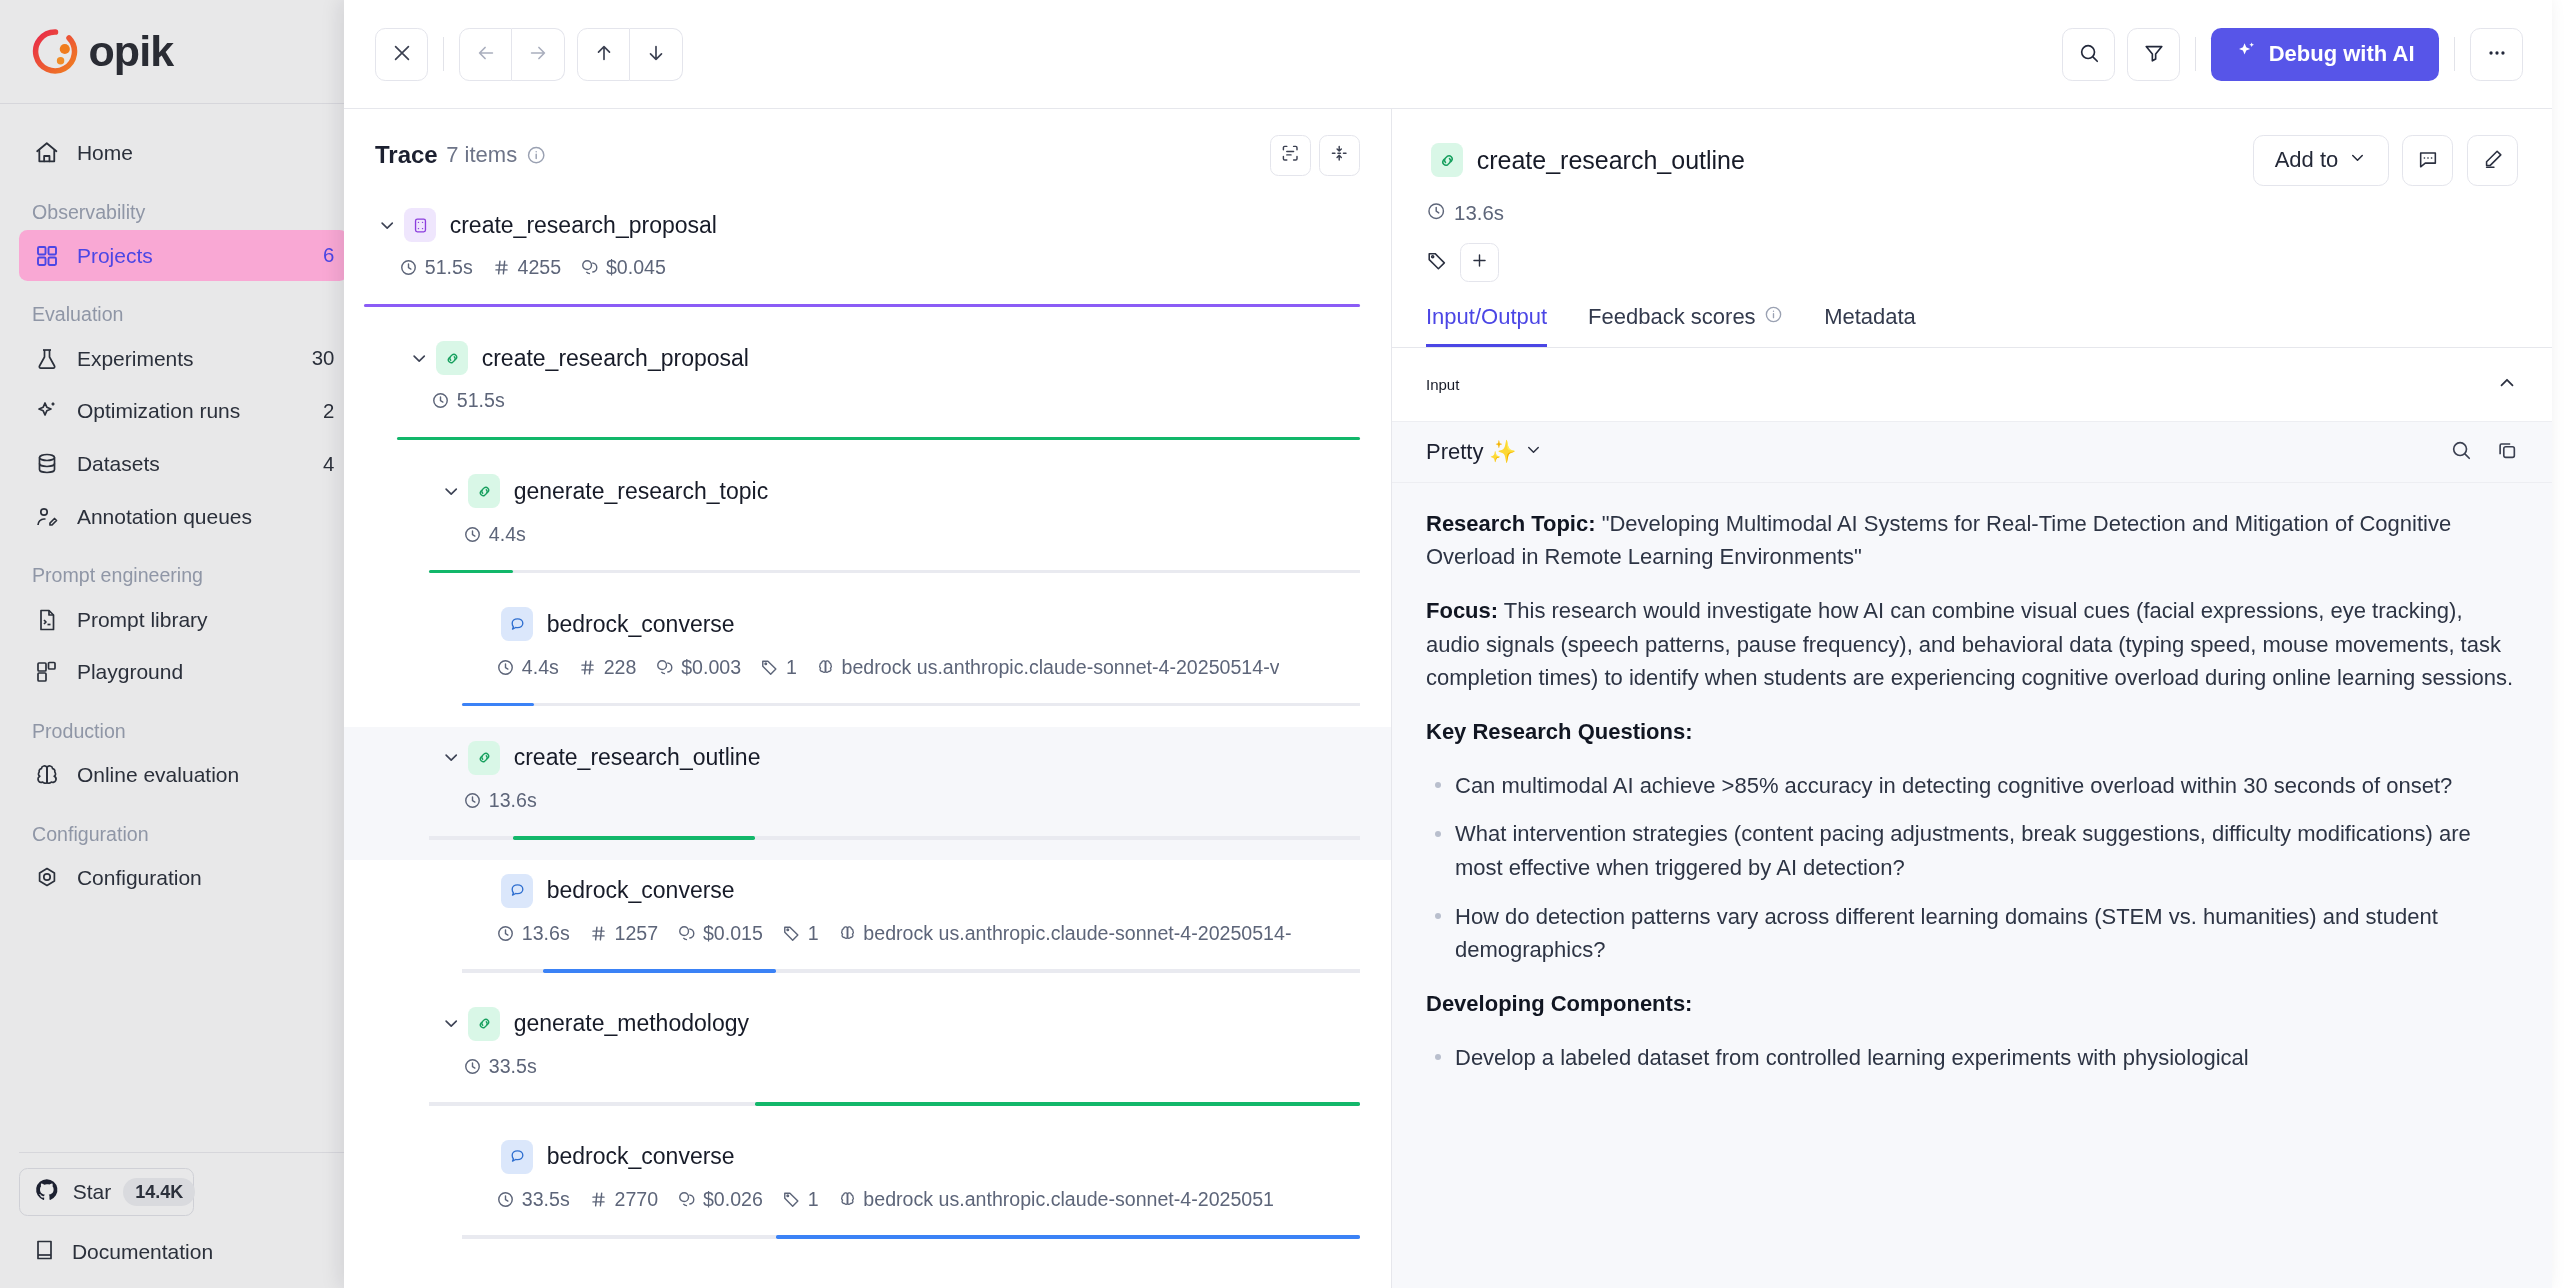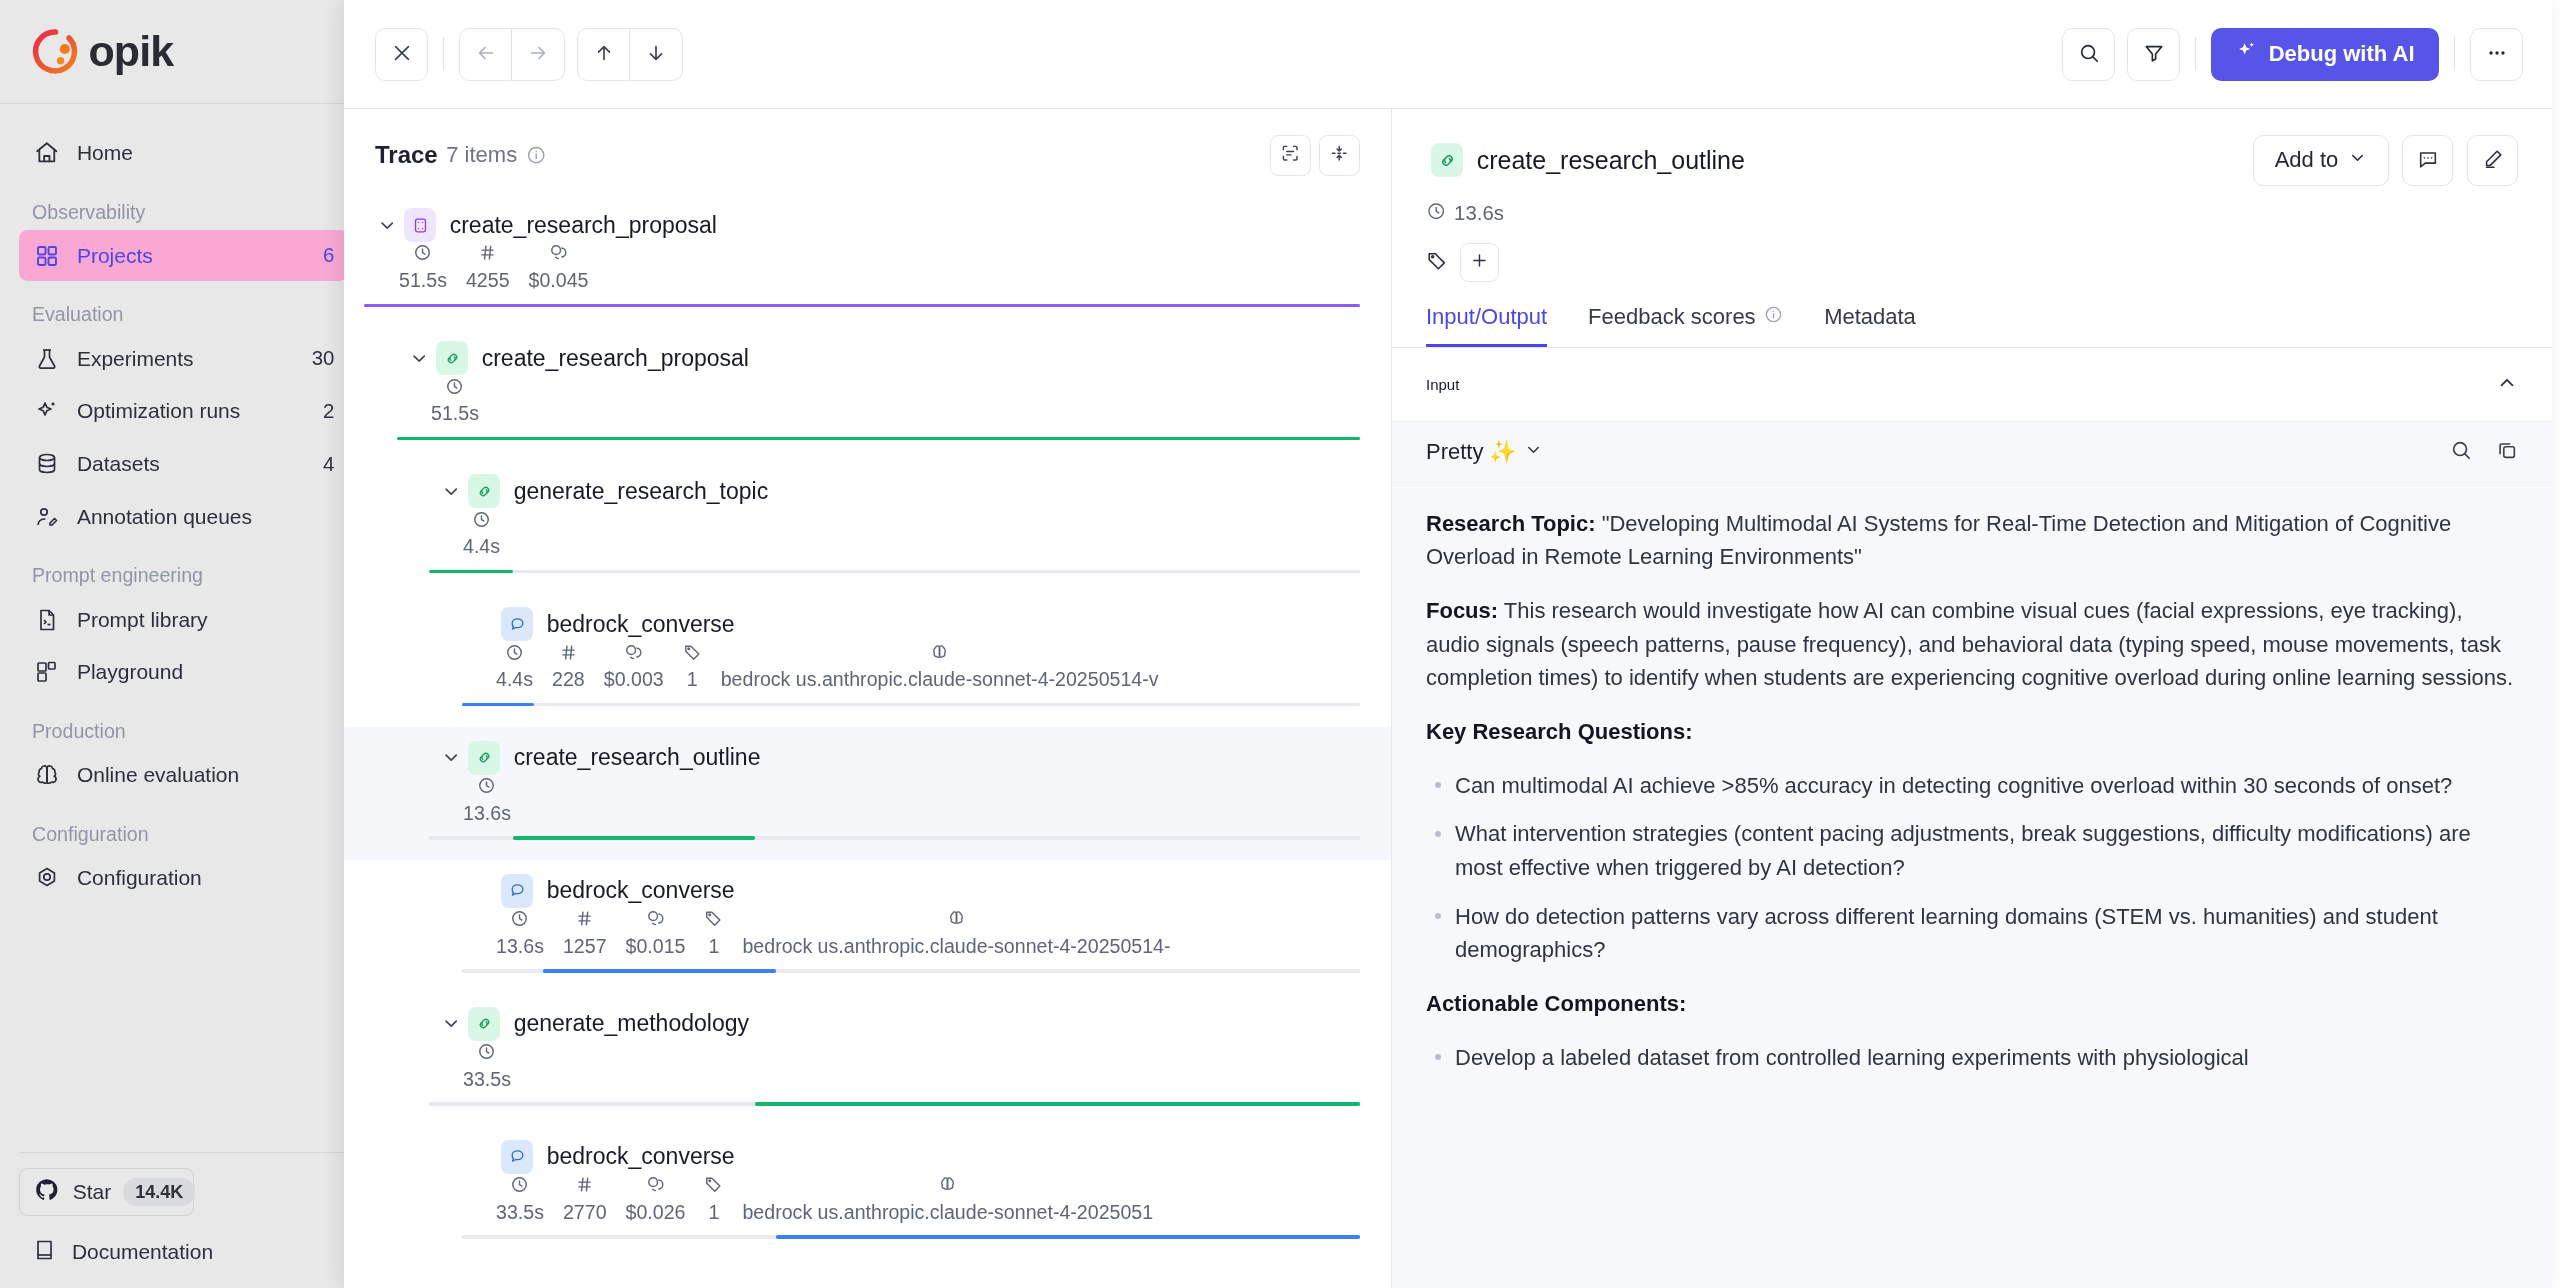--- a/index.html
+++ b/index.html
@@ -121,21 +121,21 @@
     width: 32px; height: 34px; border-radius: 7.7px; display:flex;
     align-items:center; justify-content:center; flex: 0 0 auto; margin-left: 5.1px;
   }
   .tb-trace { background:#efe6fd; color:#8b3ddd; }
   .tb-span  { background:#d9f7e7; color:#18a05f; }
   .tb-llm   { background:#dbe7fb; color:#2f6fd0; }
   .node-name { font-size: 23px; color:#171b28; margin-left: 13.6px; white-space:nowrap; }
   .tr-meta { display:flex; align-items:center; gap: 19px; margin-top: 5.1px; height: 34px; }
   .meta {
     display:flex; align-items:center; gap: 6.8px;
-    font-size: 19.6px; color:#5d6579; white-space:nowrap;flex-direction:column;
+    font-size: 19.6px; color:#5d6579; white-space:nowrap;
   }
   .meta svg { flex: 0 0 auto; }
   .meta.model { overflow:hidden; }
   .bar-track { height: 3.4px; background:#e9eaf0; margin-top: 19px; position: relative; }
   .bar-fill { position:absolute; top:0; height:3.4px; border-radius:1.7px; }
   .row-pad-b { height: 20.4px; }
 
   
   .detail { flex: 1 1 auto; display:flex; flex-direction:column; min-width:0; min-height:0; background:#fff;}
   .detail-head { padding: 25.6px 34px 0 34px; flex:0 0 auto; }
@@ -910,21 +910,21 @@
             </p>
             <p>
               <b>Focus:</b><span> This research would investigate how AI can combine visual cues (facial expressions, eye tracking), audio signals (speech patterns, pause frequency), and behavioral data (typing speed, mouse movements, task completion times) to identify when students are experiencing cognitive overload during online learning sessions.</span>
             </p>
             <h4>Key Research Questions:</h4>
             <ul id="questions-list">
                 <li>Can multimodal AI achieve &gt;85% accuracy in detecting cognitive overload within 30 seconds of onset?</li>
                 <li>What intervention strategies (content pacing adjustments, break suggestions, difficulty modifications) are most effective when triggered by AI detection?</li>
                 <li>How do detection patterns vary across different learning domains (STEM vs. humanities) and student demographics?</li>
               </ul>
-            <h4>Actionable Components:</h4>
+            <h4>Developing Components:</h4>
             <ul id="components-list">
                 <li>Develop a labeled dataset from controlled learning experiments with physiological</li>
               </ul>
           </div>
         </div>
       </div>
 
     </div>
   </section>
 </div>

